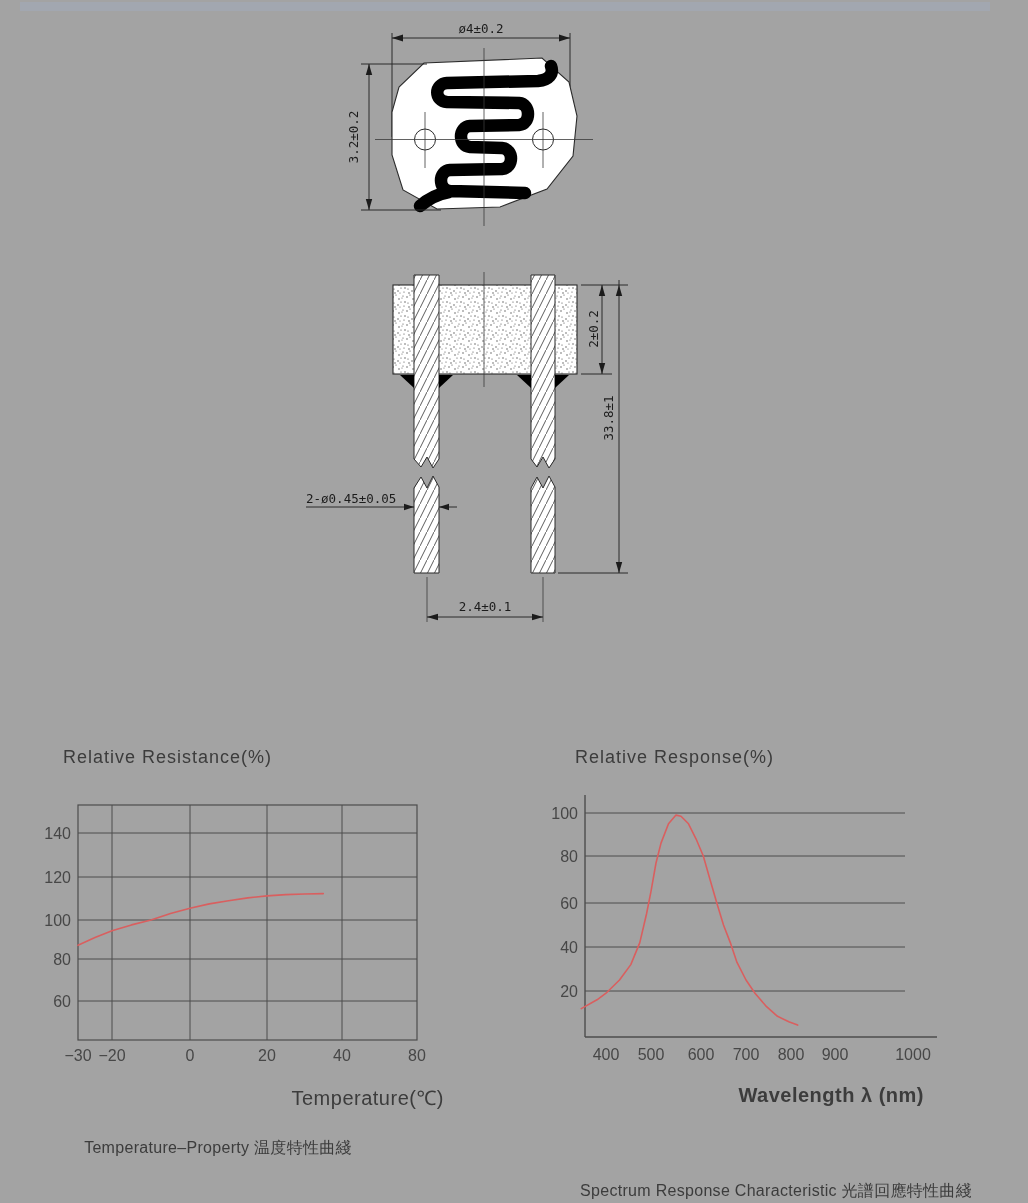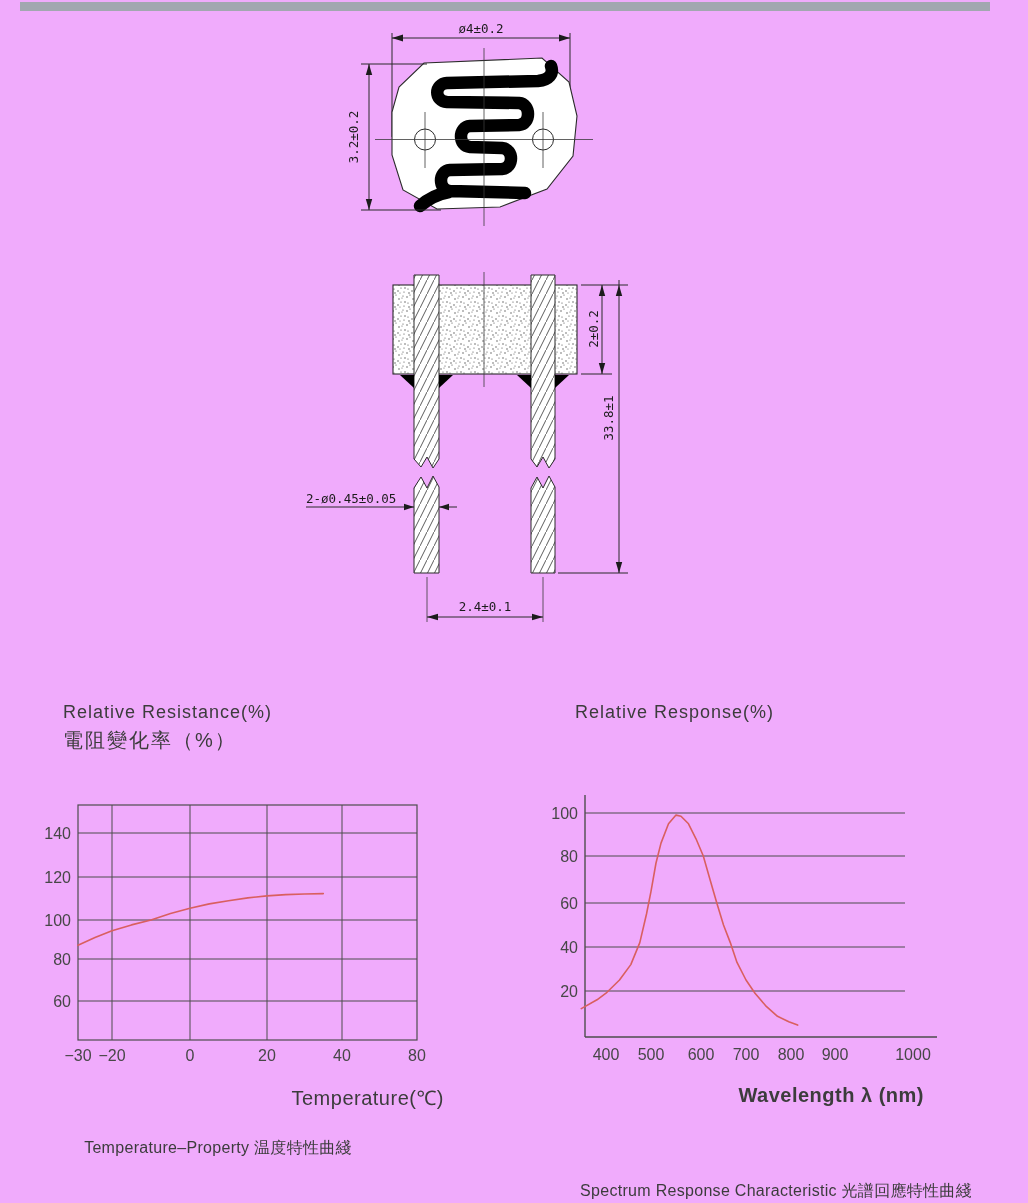--- a/index.html
+++ b/index.html
@@ -1,26 +1,26 @@
 <!DOCTYPE html>
 <html><head>
 <meta charset="utf-8">
 <style>
   html,body{margin:0;padding:0;background:#e8e8e8;}
   .page{
-    position:relative;width:1028px;height:1203px;background:#f0abfc;
+    position:relative;width:1028px;height:1203px;background:#a3a3a3;
     font-family:"Liberation Sans",sans-serif;overflow:hidden;margin:0 auto;
   }
   .topbar{position:absolute;left:20px;top:2px;width:970px;height:9px;}
   .mech{position:absolute;left:0;top:0;}
   .mech text{font-family:"DejaVu Sans Mono","Liberation Mono",monospace;font-size:12.5px;fill:#1c1c1c;}
   .mech .thin{stroke:#2b2b2b;stroke-width:1;}
   .mech .cline{stroke:#3a3a3a;stroke-width:0.8;}
   .mech .arrow{fill:#1c1c1c;stroke:none;}
-  .chart-title{position:absolute;color:#3c3c3c;}
+  .chart-title{position:absolute;color:#3c3c3c;margin-top:45px;}
   .t-en{font-size:18px;letter-spacing:1px;}
   .t-zh{font-size:20px;letter-spacing:2px;margin-top:4px;}
   .axis-label{position:absolute;text-align:right;font-size:20px;letter-spacing:.5px;color:#3c3c3c;}
   .caption{position:absolute;text-align:center;font-size:16px;letter-spacing:.3px;color:#3c3c3c;white-space:nowrap;}
   .chart-svg{position:absolute;}
   .chart-svg text{font-family:"Liberation Sans",sans-serif;font-size:16px;fill:#474747;}
 </style>
 </head>
 <body>
 
@@ -121,21 +121,20 @@
       <line class="cline" x1="543" y1="577" x2="543" y2="622"></line>
       <line class="thin" x1="427" y1="617" x2="543" y2="617"></line>
       <polygon class="arrow" points="427,617 438,613.8 438,620.2"></polygon>
       <polygon class="arrow" points="543,617 532,613.8 532,620.2"></polygon>
       <text x="485" y="611" text-anchor="middle">2.4±0.1</text>
     </g>
   </svg>
 
   <div class="chart-title" style="left:63px;top:702px;">
     <div class="t-en">Relative Resistance(%)</div>
-    <div class="t-zh">電阻變化率（%）</div>
   </div>
   <div class="chart-title" style="left:575px;top:702px;">
     <div class="t-en">Relative Response(%)</div>
   </div>
 
   <svg id="chart-temp-svg" class="chart-svg" style="left:40px;top:785px;" width="420" height="300" viewBox="0 0 420 300">
       <line x1="38" y1="48" x2="377" y2="48" stroke="#4d4d4d" stroke-width="1"></line>
       <text x="31" y="53.5" text-anchor="end">140</text>
       <line x1="38" y1="92" x2="377" y2="92" stroke="#4d4d4d" stroke-width="1"></line>
       <text x="31" y="97.5" text-anchor="end">120</text>

